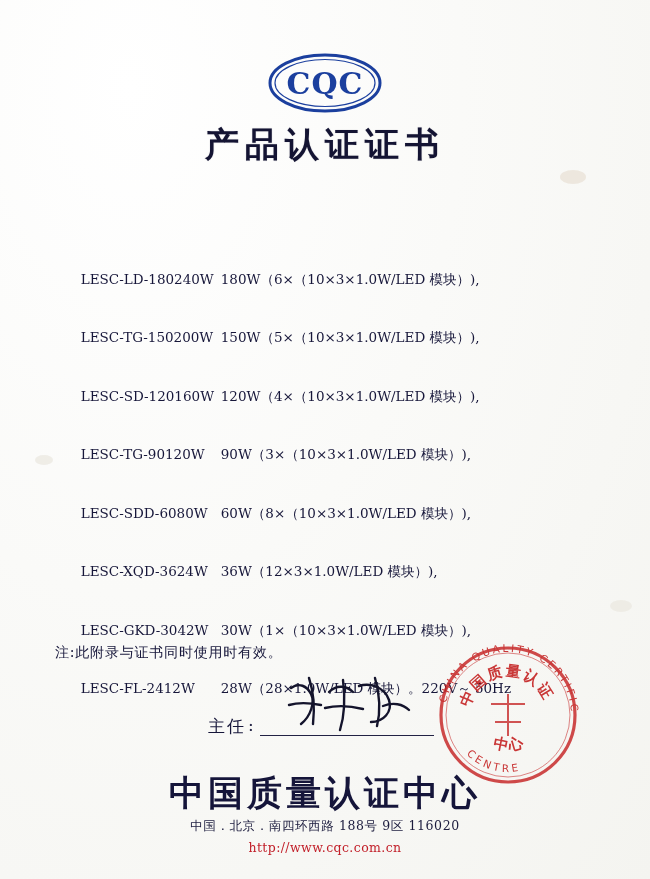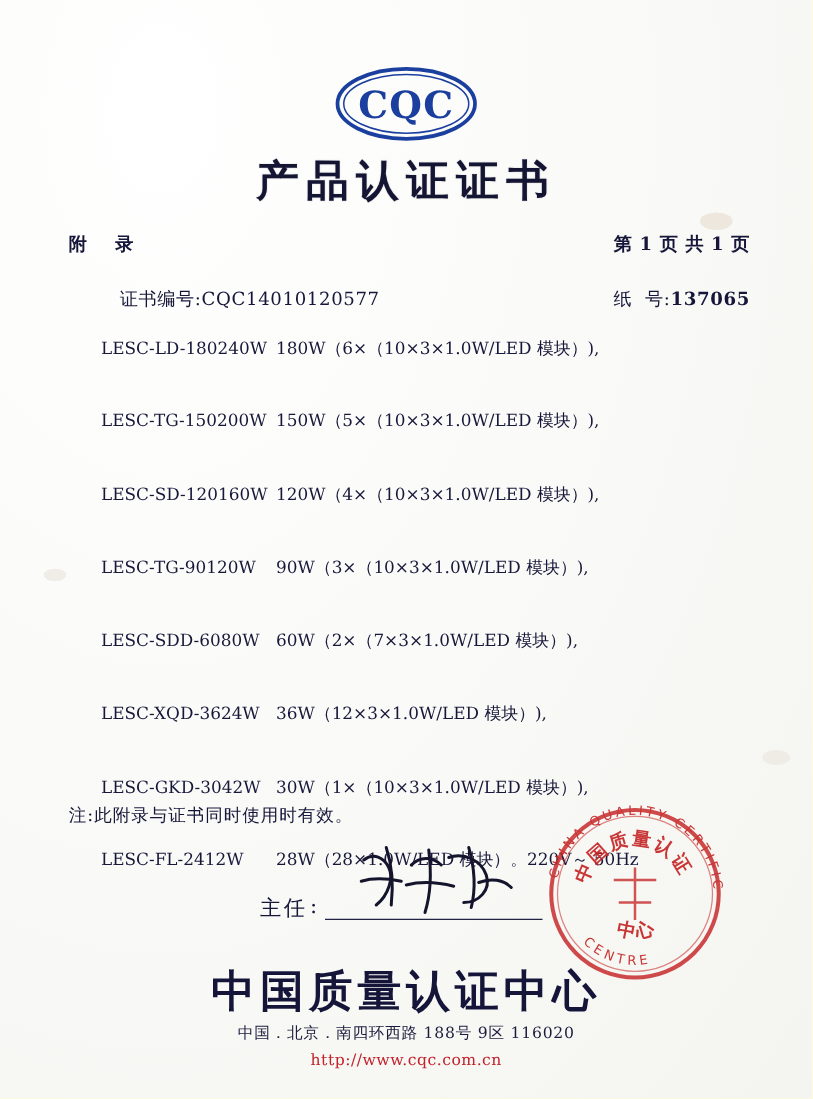--- a/index.html
+++ b/index.html
@@ -11,21 +11,21 @@
     height: 879px;
     background: #ffffff;
     font-family: "Liberation Serif", serif;
     color: #1a1a2e;
     overflow: hidden;
   }
   .page {
     position: relative;
     width: 650px;
     height: 879px;
-    background: #fef9c3;
+    background: #7dd3fc;
     overflow: hidden;
   }
   
   .paper-tint {
     position: absolute;
     inset: 0;
     background:
       radial-gradient(ellipse at 20% 10%, rgba(255,255,255,1) 0%, rgba(250,250,248,1) 45%, rgba(244,244,240,1) 100%);
     pointer-events: none;
   }
@@ -202,50 +202,36 @@
       <svg width="120" height="62" viewBox="0 0 120 62" xmlns="http://www.w3.org/2000/svg">
         <ellipse cx="60" cy="31" rx="55" ry="28" fill="none" stroke="#1b3f9e" stroke-width="3"></ellipse>
         <ellipse cx="60" cy="31" rx="50" ry="23.5" fill="none" stroke="#1b3f9e" stroke-width="1.2"></ellipse>
         <text x="60" y="42" text-anchor="middle" font-family="DejaVu Serif, serif" font-size="30" font-weight="bold" fill="#1b3f9e" letter-spacing="1">CQC</text>
       </svg>
     </div>
   </div>
 
   <div class="doc-title">产品认证证书</div>
 
-  <div class="meta" style="top:186px;">
-    <div class="meta-row">
-      <span class="meta-left meta-strong">附    录</span>
-      <span class="meta-right meta-strong">第 1 页 共 1 页</span>
-    </div>
-    <div class="meta-row">
-      <span class="meta-left">
-        <span>证书编号:</span><span class="meta-value">CQC14010120577</span>
-      </span>
-      <span class="meta-right">
-        <span>纸  号:</span><span class="meta-value meta-strong">137065</span>
-      </span>
-    </div>
-  </div>
 
   <div class="model-list">
     <div class="model-row">
       <span class="model-code">LESC-LD-180240W</span><span class="model-spec">180W（6×（10×3×1.0W/LED 模块）),</span>
     </div>
     <div class="model-row">
       <span class="model-code">LESC-TG-150200W</span><span class="model-spec">150W（5×（10×3×1.0W/LED 模块）),</span>
     </div>
     <div class="model-row">
       <span class="model-code">LESC-SD-120160W</span><span class="model-spec">120W（4×（10×3×1.0W/LED 模块）),</span>
     </div>
     <div class="model-row">
       <span class="model-code">LESC-TG-90120W</span><span class="model-spec">90W（3×（10×3×1.0W/LED 模块）),</span>
     </div>
     <div class="model-row">
-      <span class="model-code">LESC-SDD-6080W</span><span class="model-spec">60W（2×（7×3×1.0W/LED 模块）),</span>
+      <span class="model-code">LESC-SDD-6080W</span><span class="model-spec">60W（8×（10×3×1.0W/LED 模块）),</span>
     </div>
     <div class="model-row">
       <span class="model-code">LESC-XQD-3624W</span><span class="model-spec">36W（12×3×1.0W/LED 模块）),</span>
     </div>
     <div class="model-row">
       <span class="model-code">LESC-GKD-3042W</span><span class="model-spec">30W（1×（10×3×1.0W/LED 模块）),</span>
     </div>
     <div class="model-row">
       <span class="model-code">LESC-FL-2412W</span><span class="model-spec">28W（28×1.0W/LED 模块）。220V～ 50Hz</span>
     </div>

